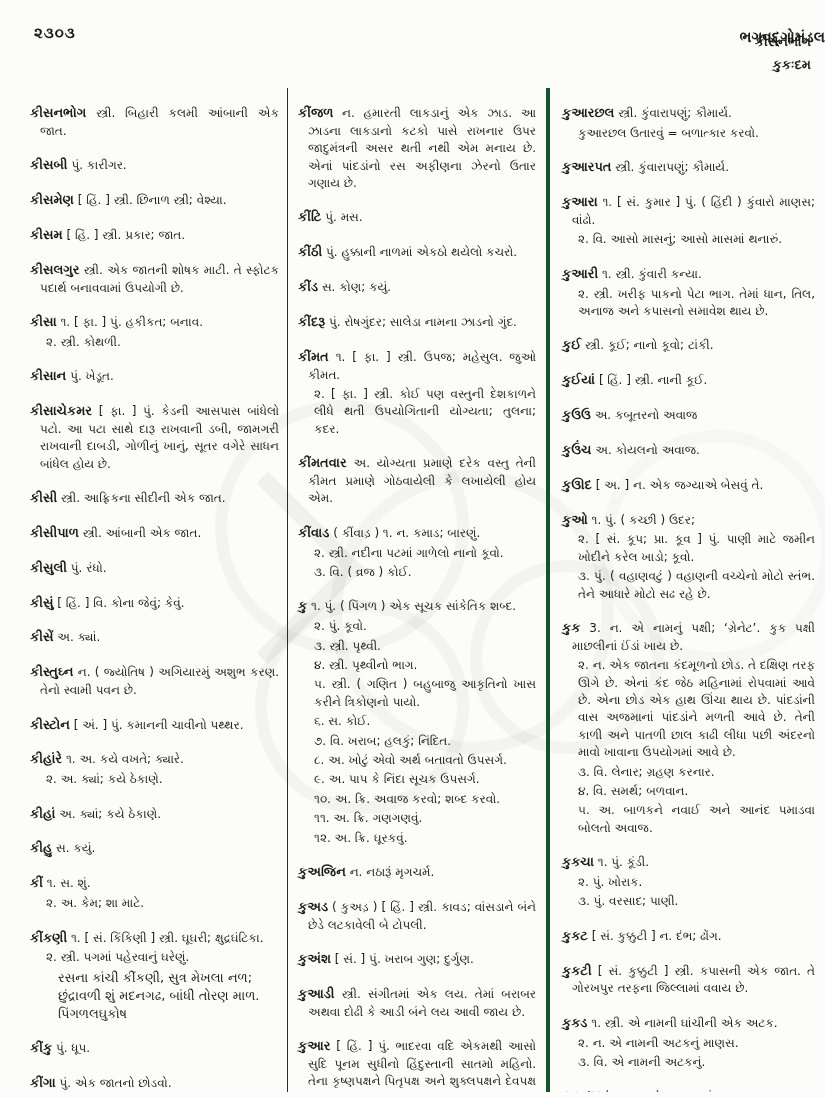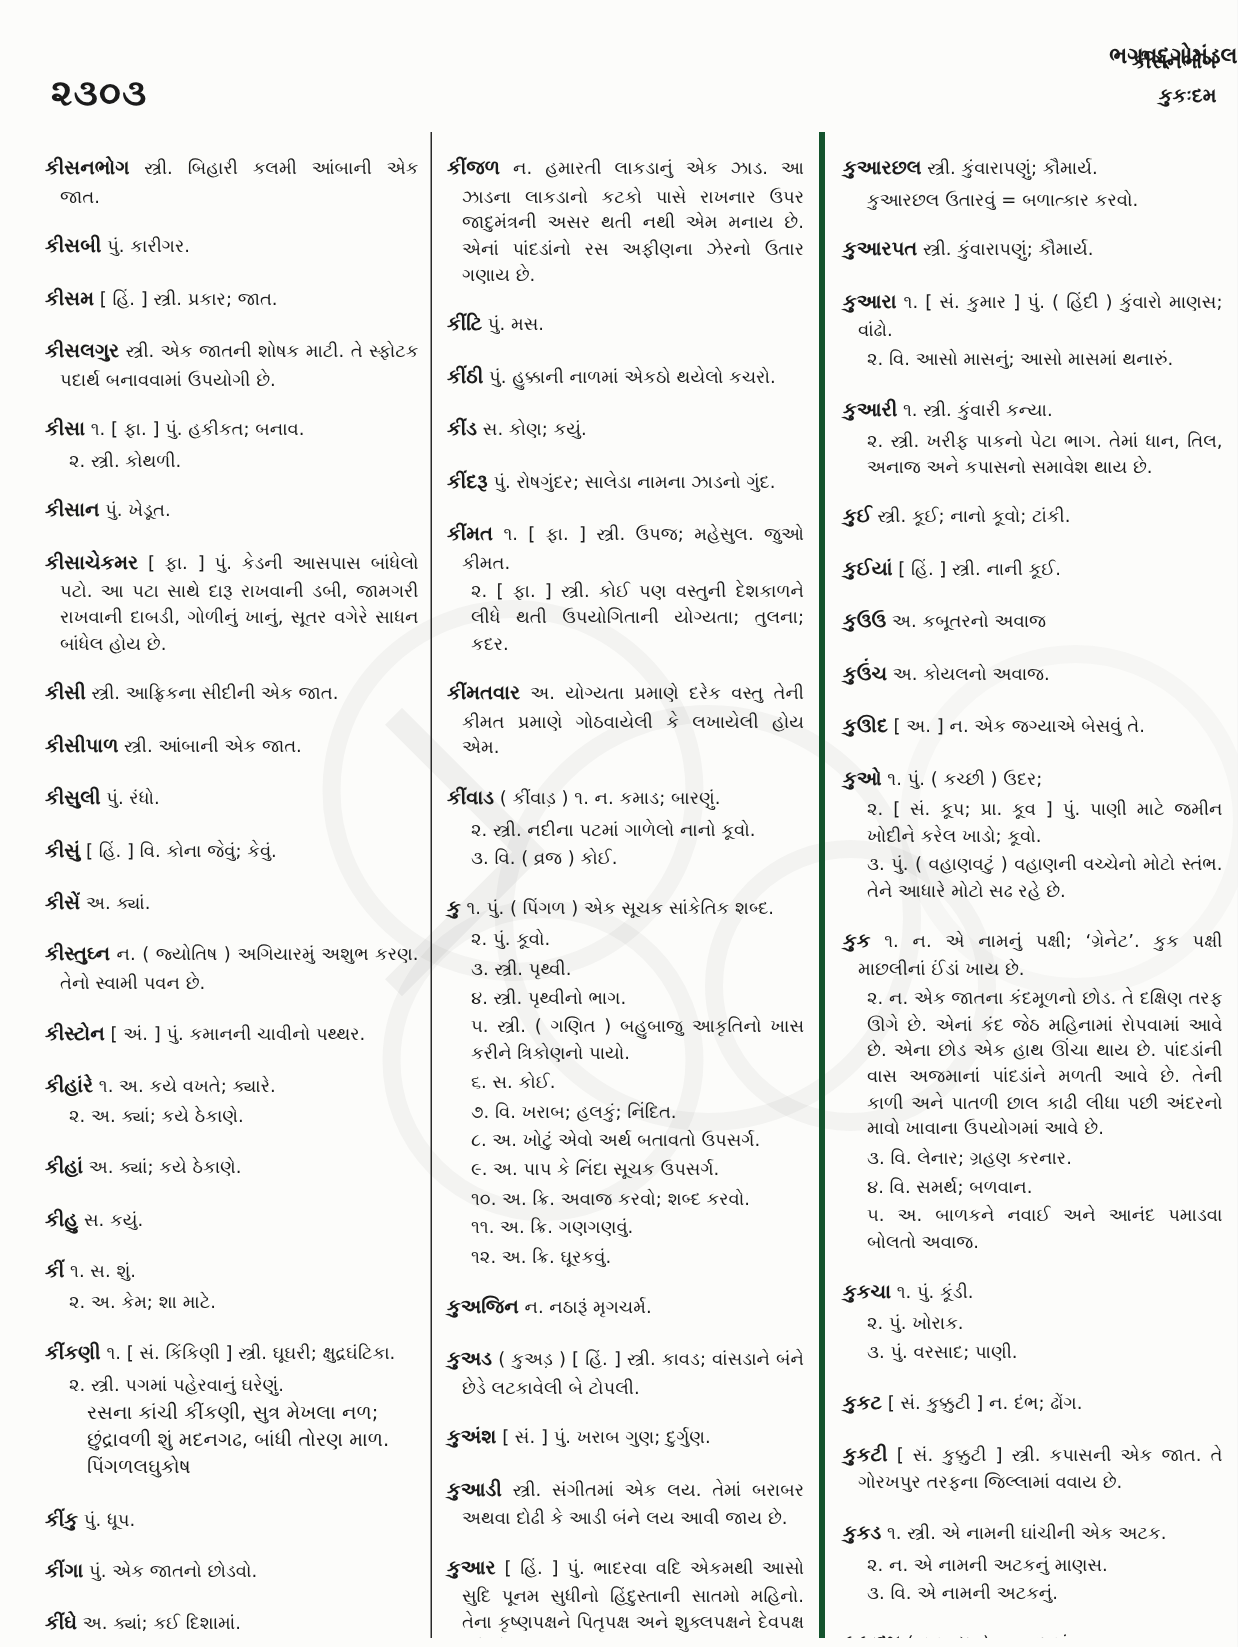--- a/index.html
+++ b/index.html
@@ -17,21 +17,21 @@
   .wm.c1{width:230px;height:230px;left:215px;top:400px;}
   .wm.c2{width:190px;height:190px;left:255px;top:600px;}
   .wm.c3{width:260px;height:260px;left:330px;top:470px;}
   .wm.c4{width:170px;height:170px;left:470px;top:560px;}
   .wm.c5{width:210px;height:210px;left:600px;top:430px;border-color:rgba(90,90,90,0.04);}
   .wm.chev{width:120px;height:120px;border:none;border-top:16px solid rgba(90,90,90,0.07);
     border-right:16px solid rgba(90,90,90,0.07);border-radius:0;
     transform:rotate(45deg);left:200px;top:500px;}
 
   header.hdr{position:absolute;left:0;top:0;width:100%;height:86px;z-index:2;}
-  .pgnum{position:absolute;left:34px;top:24px;font-size:24px;font-weight:bold;letter-spacing:1px;margin-top:24px;}
+  .pgnum{position:absolute;left:34px;top:24px;font-size:15px;font-weight:bold;letter-spacing:1px;}
   .title{position:absolute;left:0;right:0;top:28px;text-align:right;font-size:15px;font-weight:bold;}
   .guides{position:absolute;right:14px;top:30px;display:flex;flex-direction:column;align-items:flex-end;
     font-size:13px;font-weight:bold;line-height:1.8;}
 
   main.cols{
     position:absolute;left:30px;right:10px;top:88px;bottom:6px;
     display:flex;z-index:1;
   }
   .col{box-sizing:border-box;overflow:hidden;text-align:justify;}
   .col1{width:258px;padding-right:8px;border-right:1px solid #2a2a2a;}
@@ -68,20 +68,23 @@
     </span>
   </header>
 
   <main class="cols">
     <section class="col col1">
         <div class="entry">
           <p class="lead"><b>કીસનભોગ</b>&nbsp;<span>સ્ત્રી. બિહારી કલમી આંબાની એક જાત.</span></p>
         </div>
         <div class="entry">
           <p class="lead"><b>કીસબી</b>&nbsp;<span>પું. કારીગર.</span></p>
+        </div>
+        <div class="entry">
+          <p class="lead"><b>કીસમેણ</b>&nbsp;<span>[ હિં. ] સ્ત્રી. છિનાળ સ્ત્રી; વેશ્યા.</span></p>
         </div>
         <div class="entry">
           <p class="lead"><b>કીસમ</b>&nbsp;<span>[ હિં. ] સ્ત્રી. પ્રકાર; જાત.</span></p>
         </div>
         <div class="entry">
           <p class="lead"><b>કીસલગુર</b>&nbsp;<span>સ્ત્રી. એક જાતની શોષક માટી. તે સ્ફોટક પદાર્થ બનાવવામાં ઉપયોગી છે.</span></p>
         </div>
         <div class="entry">
           <p class="lead"><b>કીસા</b>&nbsp;<span>૧. [ ફા. ] પું. હકીકત; બનાવ.</span></p>
           <p class="sub">૨. સ્ત્રી. કોથળી.</p>
@@ -240,21 +243,21 @@
         </div>
         <div class="entry">
           <p class="lead"><b>કુઊદ</b>&nbsp;<span>[ અ. ] ન. એક જગ્યાએ બેસવું તે.</span></p>
         </div>
         <div class="entry">
           <p class="lead"><b>કુઓ</b>&nbsp;<span>૧. પું. ( કચ્છી ) ઉદર;</span></p>
           <p class="sub">૨. [ સં. કૂપ; પ્રા. કૂવ ] પું. પાણી માટે જમીન ખોદીને કરેલ ખાડો; કૂવો.</p>
           <p class="sub">૩. પું. ( વહાણવટું ) વહાણની વચ્ચેનો મોટો સ્તંભ. તેને આધારે મોટો સઢ રહે છે.</p>
         </div>
         <div class="entry">
-          <p class="lead"><b>કુક</b>&nbsp;<span>૧. ન. એ નામનું પક્ષી; ‘ગ્રેનેટ’. કુક પક્ષી માછલીનાં ઈંડાં ખાય છે.</span></p>
+          <p class="lead"><b>કુક</b>&nbsp;<span>3. ન. એ નામનું પક્ષી; ‘ગ્રેનેટ’. કુક પક્ષી માછલીનાં ઈંડાં ખાય છે.</span></p>
           <p class="sub">૨. ન. એક જાતના કંદમૂળનો છોડ. તે દક્ષિણ તરફ ઊગે છે. એનાં કંદ જેઠ મહિનામાં રોપવામાં આવે છે. એના છોડ એક હાથ ઊંચા થાય છે. પાંદડાંની વાસ અજમાનાં પાંદડાંને મળતી આવે છે. તેની કાળી અને પાતળી છાલ કાઢી લીધા પછી અંદરનો માવો ખાવાના ઉપયોગમાં આવે છે.</p>
           <p class="sub">૩. વિ. લેનાર; ગ્રહણ કરનાર.</p>
           <p class="sub">૪. વિ. સમર્થ; બળવાન.</p>
           <p class="sub">૫. અ. બાળકને નવાઈ અને આનંદ પમાડવા બોલતો અવાજ.</p>
         </div>
         <div class="entry">
           <p class="lead"><b>કુકચા</b>&nbsp;<span>૧. પું. કૂંડી.</span></p>
           <p class="sub">૨. પું. ખોરાક.</p>
           <p class="sub">૩. પું. વરસાદ; પાણી.</p>
         </div>

